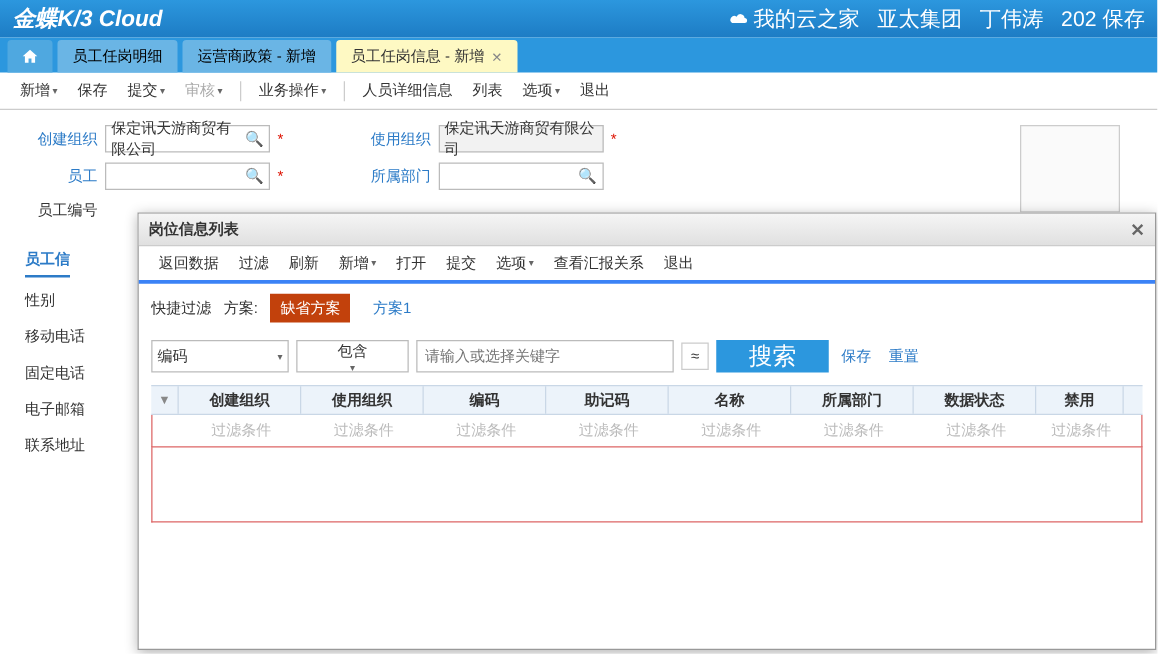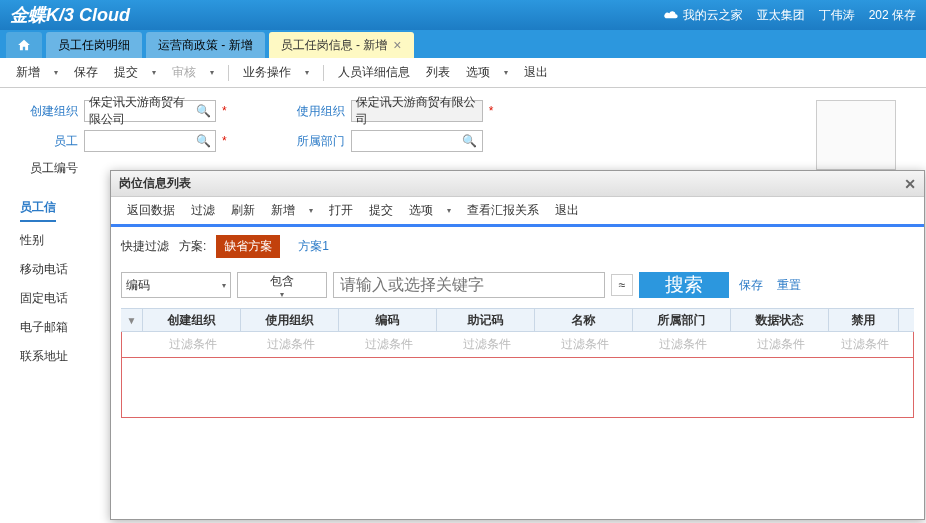--- a/index.html
+++ b/index.html
@@ -1,33 +1,33 @@
 <!DOCTYPE html>
 <html><head>
   <meta charset="utf-8">
   <style>
     * { box-sizing: border-box; margin: 0; padding: 0; }
     body { font-family: "Microsoft YaHei", Arial, sans-serif; font-size: 12px; color: #333; background: #fff; width: 926px; height: 523px; overflow: hidden; position: relative; }
     
     
     .header { background: linear-gradient(#2c97de, #1d7cc4); height: 30px; display: flex; align-items: center; padding: 0 10px; color: #fff; justify-content: space-between; }
     .logo { font-size: 18px; font-style: italic; font-weight: bold; }
-    .header-right { display: flex; align-items: center; gap: 14px; font-size: 12px; }
+    .header-right { display: flex; align-items: center; gap: 14px; font-size: 17px; }
     .cloud-icon { width: 16px; height: 12px; display: inline-block; }
     
     
     .tabbar { background: #2c97de; height: 28px; display: flex; align-items: flex-end; padding-left: 6px; }
     .tab-home { width: 36px; height: 26px; background: #4fa8e0; border-radius: 3px 3px 0 0; display: flex; align-items: center; justify-content: center; margin-right: 4px; }
     .tab { height: 26px; padding: 0 12px; background: #6ab5e5; color: #000000; border-radius: 3px 3px 0 0; display: flex; align-items: center; margin-right: 4px; font-size: 12px; cursor: pointer; }
     .tab.active { background: #fef9c3; color: #333; margin-top: 16px; }
     .tab-close { margin-left: 6px; color: #888; font-size: 14px; line-height: 1; }
     
     
     .toolbar { height: 30px; border-bottom: 1px solid #ccc; display: flex; align-items: center; padding: 0 10px; gap: 4px; }
-    .tb-item { padding: 3px 6px; cursor: pointer; display: flex; align-items: center; gap: 14px; }
+    .tb-item { padding: 3px 6px; cursor: pointer; display: flex; align-items: center; gap: 2px; }
     .tb-sep { width: 1px; height: 16px; background: #ccc; margin: 0 4px; }
     .caret { font-size: 8px; color: #666; }
     
     
     .form-area { padding: 12px 20px; display: flex; gap: 60px; }
     .form-col { display: flex; flex-direction: column; gap: 8px; }
     .form-row { display: flex; align-items: center; gap: 6px; }
     .form-label { width: 58px; text-align: right; color: #2c7bc7; }
     .form-label.plain { color: #333; }
     .form-input { width: 132px; height: 22px; border: 1px solid #bbb; padding: 0 4px; font-size: 12px; background: #fff; display: flex; align-items: center; }
@@ -51,21 +51,21 @@
     .dialog-toolbar { height: 30px; display: flex; align-items: center; padding: 0 10px; gap: 4px; border-bottom: 3px solid #3b82f6; }
     .dialog-filter { padding: 8px 10px; display: flex; align-items: center; gap: 10px; }
     .scheme-btn { padding: 3px 8px; cursor: pointer; }
     .scheme-btn.active { background: #c2410c; color: #fff; }
     .scheme-btn.link { color: #2c7bc7; }
     
     .dialog-search { padding: 6px 10px; display: flex; align-items: center; gap: 6px; }
     .sel { height: 26px; border: 1px solid #bbb; padding: 0 4px; font-size: 12px; background: #fff; display: flex; align-items: center; justify-content: space-between; }
     .sel.w1 { width: 110px; }
     .sel.w2 { width: 90px; flex-direction: column; }
-    .search-input { width: 272px; height: 26px; border: 1px solid #bbb; padding: 0 6px; font-size: 16px; }
+    .search-input { width: 206px; height: 26px; border: 1px solid #bbb; padding: 0 6px; font-size: 12px; }
     .expand-btn { width: 22px; height: 22px; border: 1px solid #ccc; display: flex; align-items: center; justify-content: center; cursor: pointer; }
     .search-btn { width: 90px; height: 26px; background: #2c97de; color: #fff; border: none; cursor: pointer; font-size: 19px; }
     .link-btn { color: #2c7bc7; cursor: pointer; padding: 0 4px; }
     
     
     .grid { margin: 4px 10px 0 10px; }
     .grid-head { display: flex; background: #ecf3fa; border-top: 1px solid #c9d7e6; border-bottom: 1px solid #c9d7e6; height: 24px; align-items: center; }
     .grid-head .gcell { border-right: 1px solid #c9d7e6; text-align: center; height: 100%; display: flex; align-items: center; justify-content: center; font-weight: bold; }
     .grid-head .gmark { width: 22px; border-right: 1px solid #c9d7e6; color: #888; font-size: 10px; display:flex; align-items:center; justify-content:center; height:100%; }
     .gcell { width: 98px; }

